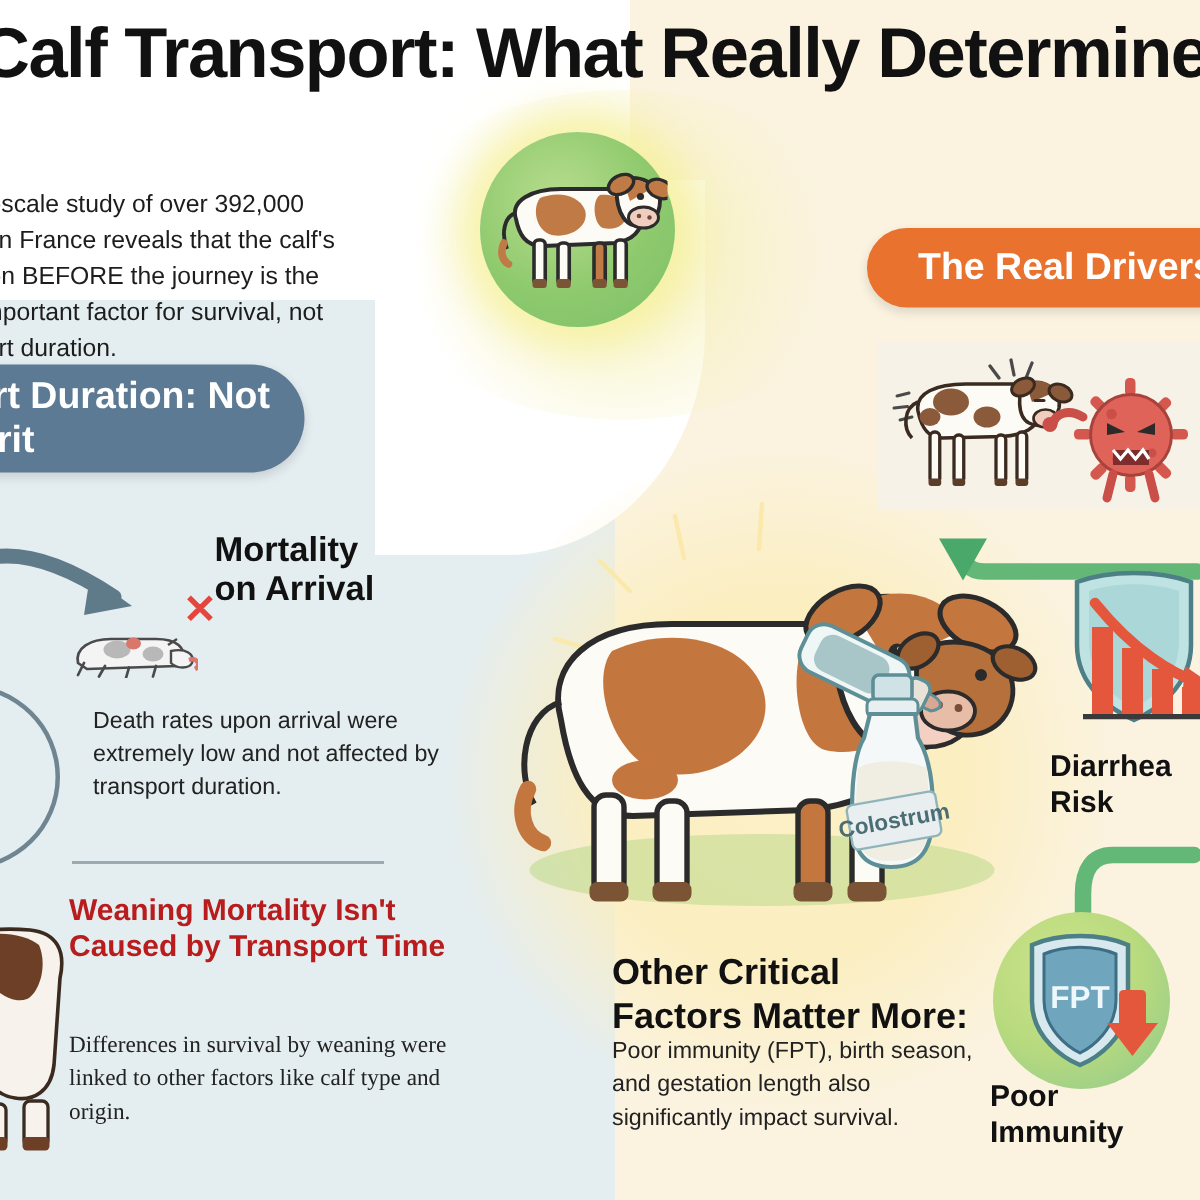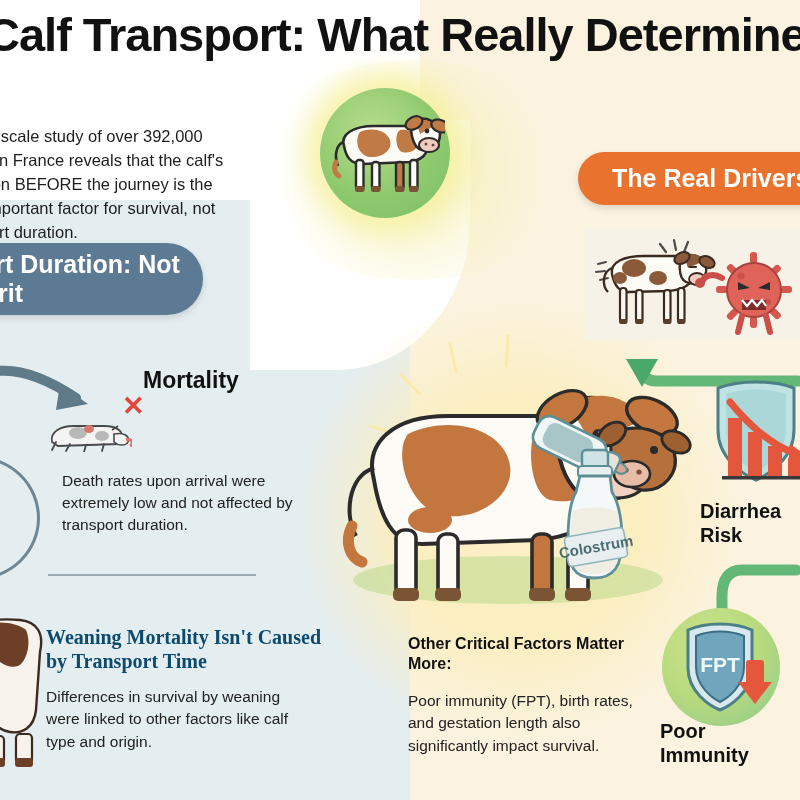--- a/index.html
+++ b/index.html
@@ -119,63 +119,63 @@
     font-size: 31px;
     font-weight: bold;
     color: #111;
     line-height: 1.0;
   }
   .stat-label {
     font-size: 23px;
     font-weight: bold;
     color: #111;
     line-height: 1.12;
-    margin-top: 16px;
+    margin-top: 2px;
   }
   .left-body {
     position: absolute;
     left: 62px; top: 470px;
     width: 240px;
     font-size: 15.5px;
     line-height: 1.42;
     color: #222;
   }
 
   .divider {
     position: absolute;
     left: 48px; top: 574px;
     width: 208px; height: 2px;
     background: #9aaab0;
   }
 
   .left-h2 {
     position: absolute;
-    left: 46px; top: 625px;
+    left: 46px; top: 595px;
     width: 280px;
     font-size: 20px;
     font-weight: bold;
-    color: #0c4a6e;
+    color: #b91c1c;
     line-height: 1.22;
-    font-family: Liberation Serif, serif;
   }
   .left-body2 {
     position: absolute;
     left: 46px; top: 686px;
     width: 255px;
     font-size: 15.5px;
     line-height: 1.45;
     color: #222;
+    font-family: Liberation Serif, serif;
   }
 
   
   .right-h2 {
     position: absolute;
     left: 408px; top: 634px;
     width: 240px;
-    font-size: 16px;
+    font-size: 24px;
     font-weight: bold;
     color: #111;
     line-height: 1.22;
   }
   .right-body {
     position: absolute;
     left: 408px; top: 690px;
     width: 250px;
     font-size: 15.5px;
     line-height: 1.45;
@@ -310,20 +310,21 @@
     <path d="M80 28 C86 26 88 32 84 34" stroke="#e0736a" stroke-width="3" fill="none"></path>
     <path d="M10 30 L6 38 M24 32 L20 39 M40 33 L38 40 M58 32 L56 39" stroke="#4a4a4a" stroke-width="1.8" stroke-linecap="round"></path>
   </svg>
   <div class="abs" style="left:122px; top:390px; font-size:27px; font-weight:bold; color:#e4453c;">✕</div>
 
   <div class="abs" style="left:-86px; top:456px; width:120px; height:118px; border:3px solid #6f8692; border-radius:50%;"></div>
 
   <div class="stat-block">
     <div class="stat-label">
       <div>Mortality</div>
+      <div>on Arrival</div>
     </div>
   </div>
   <div class="left-body">Death rates upon arrival were extremely low and not affected by transport duration.</div>
 
   <div class="divider"></div>
 
   <div class="left-h2">Weaning Mortality Isn't Caused by Transport Time</div>
   <div class="left-body2">Differences in survival by weaning were linked to other factors like calf type and origin.</div>
 
   <svg class="abs" style="left:-34px; top:618px;" width="90" height="150" viewBox="0 0 90 150">
@@ -505,15 +506,15 @@
 
     <rect x="68" y="40" width="18" height="28" rx="3" fill="#e4573c"></rect>
     <path d="M60 62 L94 62 L77 84 Z" fill="#e4573c"></path>
   </svg>
   <div class="icon-label label-immunity">
     <div>Poor</div>
     <div>Immunity</div>
   </div>
 
   <div class="right-h2">Other Critical Factors Matter More:</div>
-  <div class="right-body">Poor immunity (FPT), birth rates, and gestation length also significantly impact survival.</div>
+  <div class="right-body">Poor immunity (FPT), birth season, and gestation length also significantly impact survival.</div>
 
 </div>
 
 </body></html>

